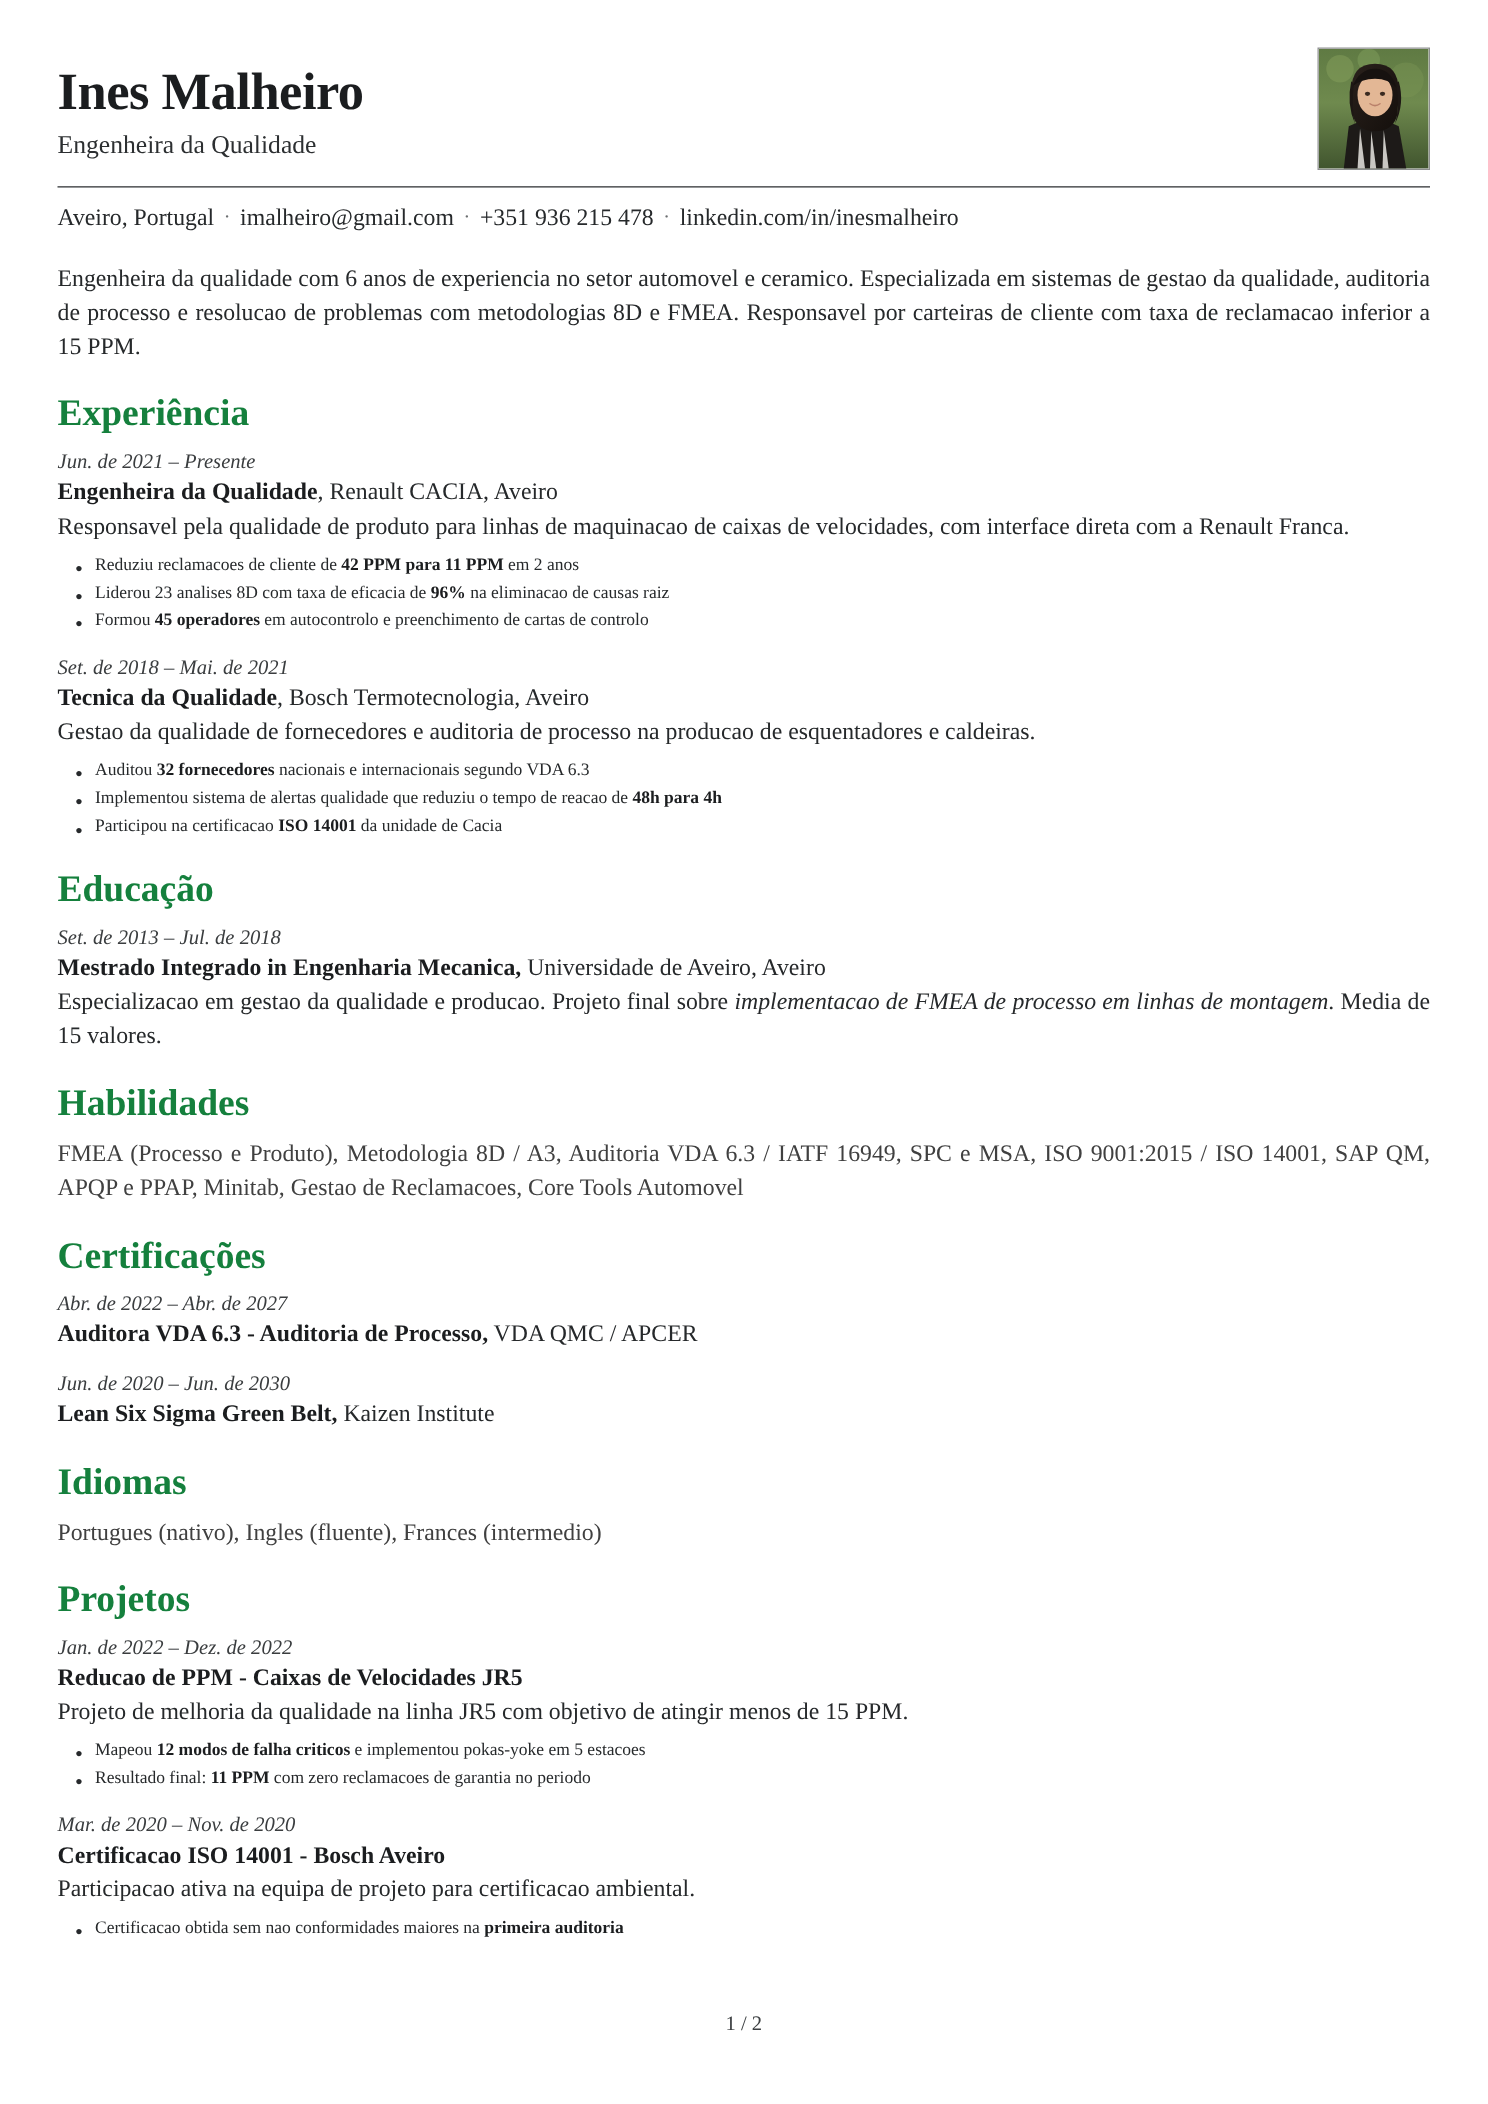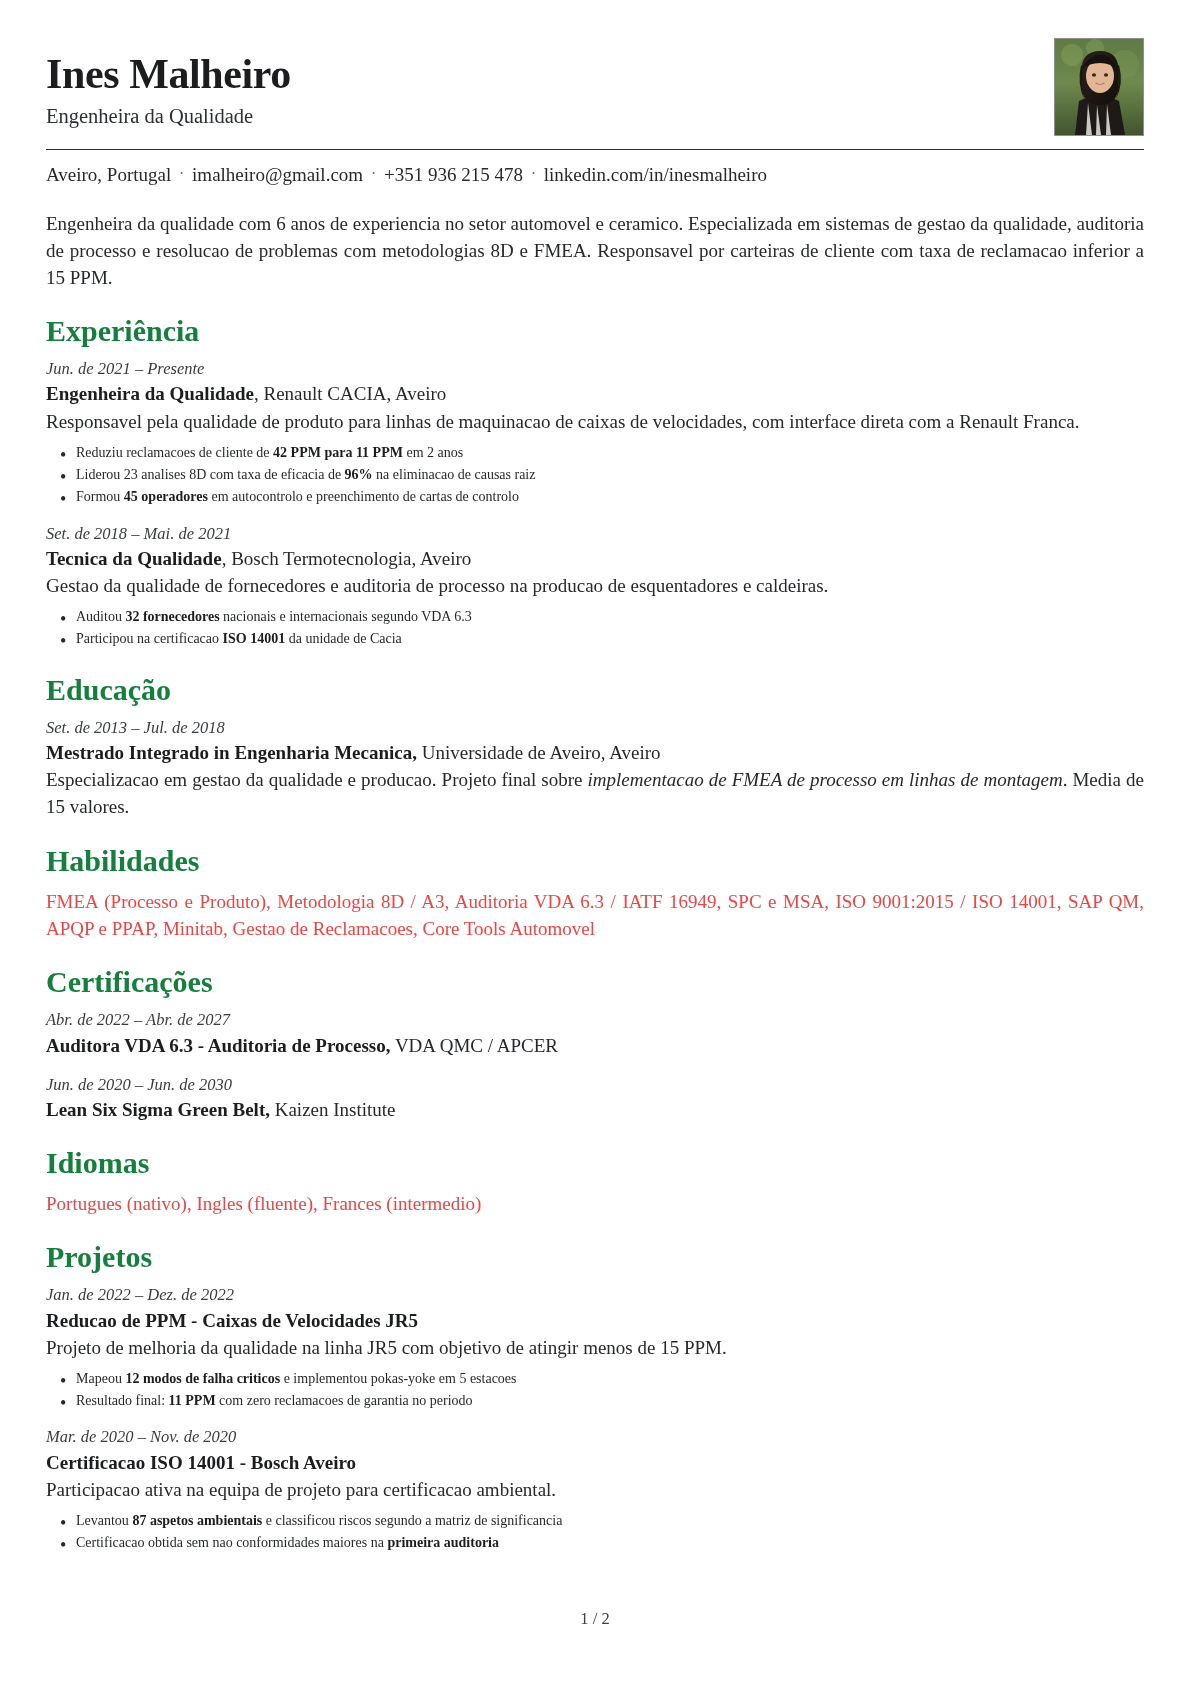--- a/index.html
+++ b/index.html
@@ -45,21 +45,21 @@
           color:#26292b; }
   .desc i { font-style:italic; }
 
   ul.bullets { list-style:none; margin:7px 0 0 0; padding:0; }
   ul.bullets li { font-size:14px; line-height:1.45; padding-left:30px; position:relative;
                   color:#26292b; margin-bottom:2px; }
   ul.bullets li:before { content:"\2022"; position:absolute; left:14px; top:-1px;
                          font-size:18px; color:#26292b; }
   ul.bullets li b { font-weight:bold; color:#1b1d1f; }
 
-  .plain { font-size:19px; line-height:1.43; text-align:justify; color:#ef4444; }
+  .plain { font-size:19px; line-height:1.43; text-align:justify; color:#404040; }
 
   .footer { position:absolute; left:0; right:0; bottom:54px; text-align:center;
             font-size:16.5px; color:#3d4042; }
 </style>
 </head>
 <body>
 
 <div class="page">
 
   <div class="header">
@@ -128,20 +128,21 @@
         <li><span>Formou </span><b>45 operadores</b><span> em autocontrolo e preenchimento de cartas de controlo</span></li>
       </ul>
     </div>
 
     <div class="entry">
       <div class="dates">Set. de 2018 – Mai. de 2021</div>
       <div class="title-line"><b>Tecnica da Qualidade</b><span>, Bosch Termotecnologia, Aveiro</span></div>
       <div class="desc">Gestao da qualidade de fornecedores e auditoria de processo na producao de esquentadores e caldeiras.</div>
       <ul class="bullets">
         <li><span>Auditou </span><b>32 fornecedores</b><span> nacionais e internacionais segundo VDA 6.3</span></li>
+        <li><span>Implementou sistema de alertas qualidade que reduziu o tempo de reacao de </span><b>48h para 4h</b><span></span></li>
         <li><span>Participou na certificacao </span><b>ISO 14001</b><span> da unidade de Cacia</span></li>
       </ul>
     </div>
   </div>
 
   <div class="section">
     <div class="sec-title">Educação</div>
     <div class="entry">
       <div class="dates">Set. de 2013 – Jul. de 2018</div>
       <div class="title-line"><b>Mestrado Integrado in Engenharia Mecanica,</b><span> Universidade de Aveiro, Aveiro</span></div>
@@ -182,21 +183,20 @@
         <li><span>Mapeou </span><b>12 modos de falha criticos</b><span> e implementou pokas-yoke em 5 estacoes</span></li>
         <li><span>Resultado final: </span><b>11 PPM</b><span> com zero reclamacoes de garantia no periodo</span></li>
       </ul>
     </div>
 
     <div class="entry">
       <div class="dates">Mar. de 2020 – Nov. de 2020</div>
       <div class="title-line"><b>Certificacao ISO 14001 - Bosch Aveiro</b></div>
       <div class="desc">Participacao ativa na equipa de projeto para certificacao ambiental.</div>
       <ul class="bullets">
-        <li><span>Levantou </span><b>87 aspetos ambientais</b><span> e classificou riscos segundo a matriz de significancia</span></li>
         <li><span>Certificacao obtida sem nao conformidades maiores na </span><b>primeira auditoria</b><span></span></li>
       </ul>
     </div>
   </div>
 
   <div class="footer">1 / 2</div>
 
 </div>
 
 </body></html>

